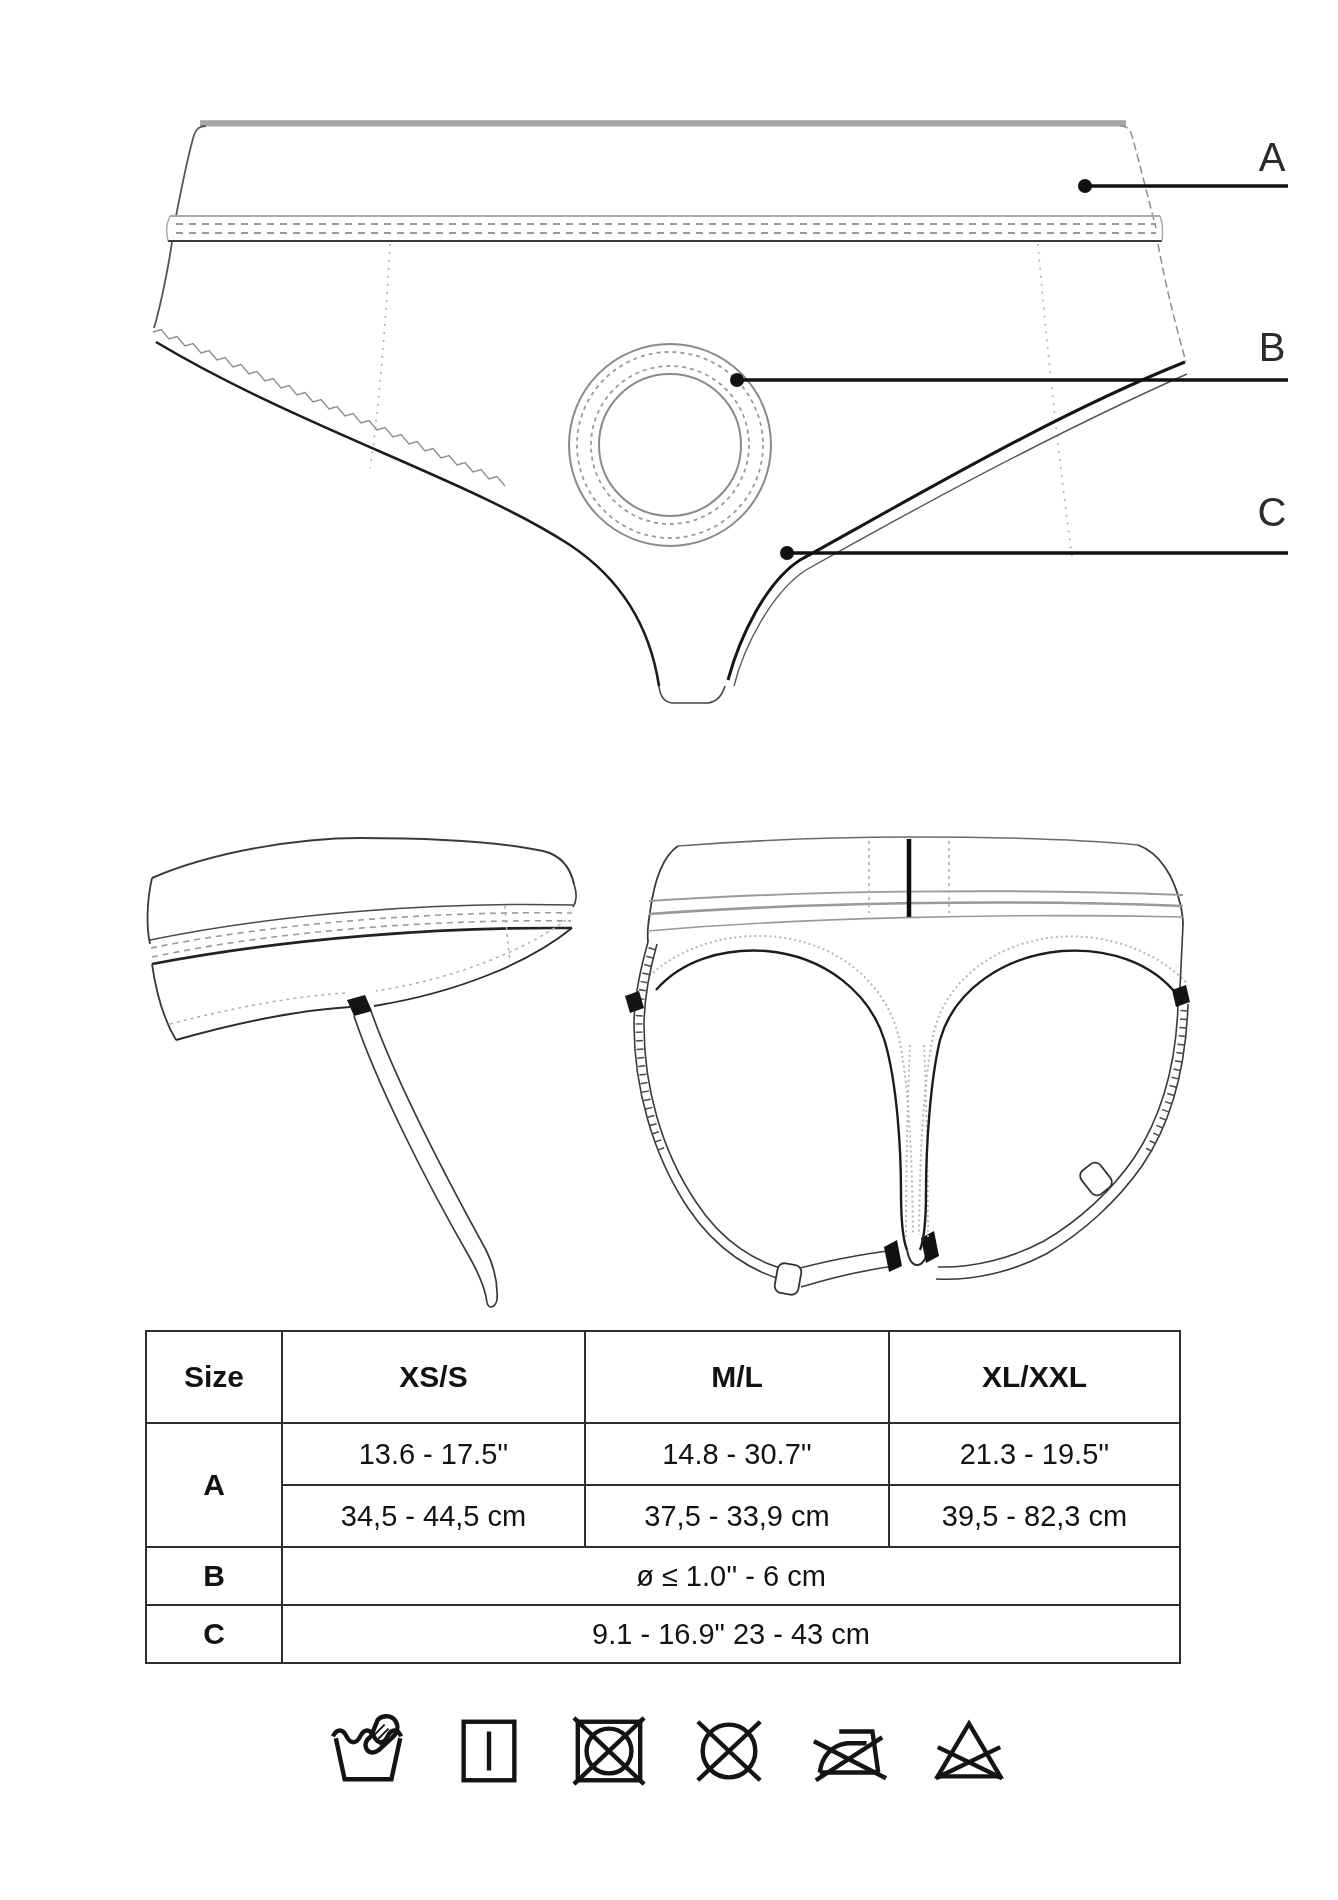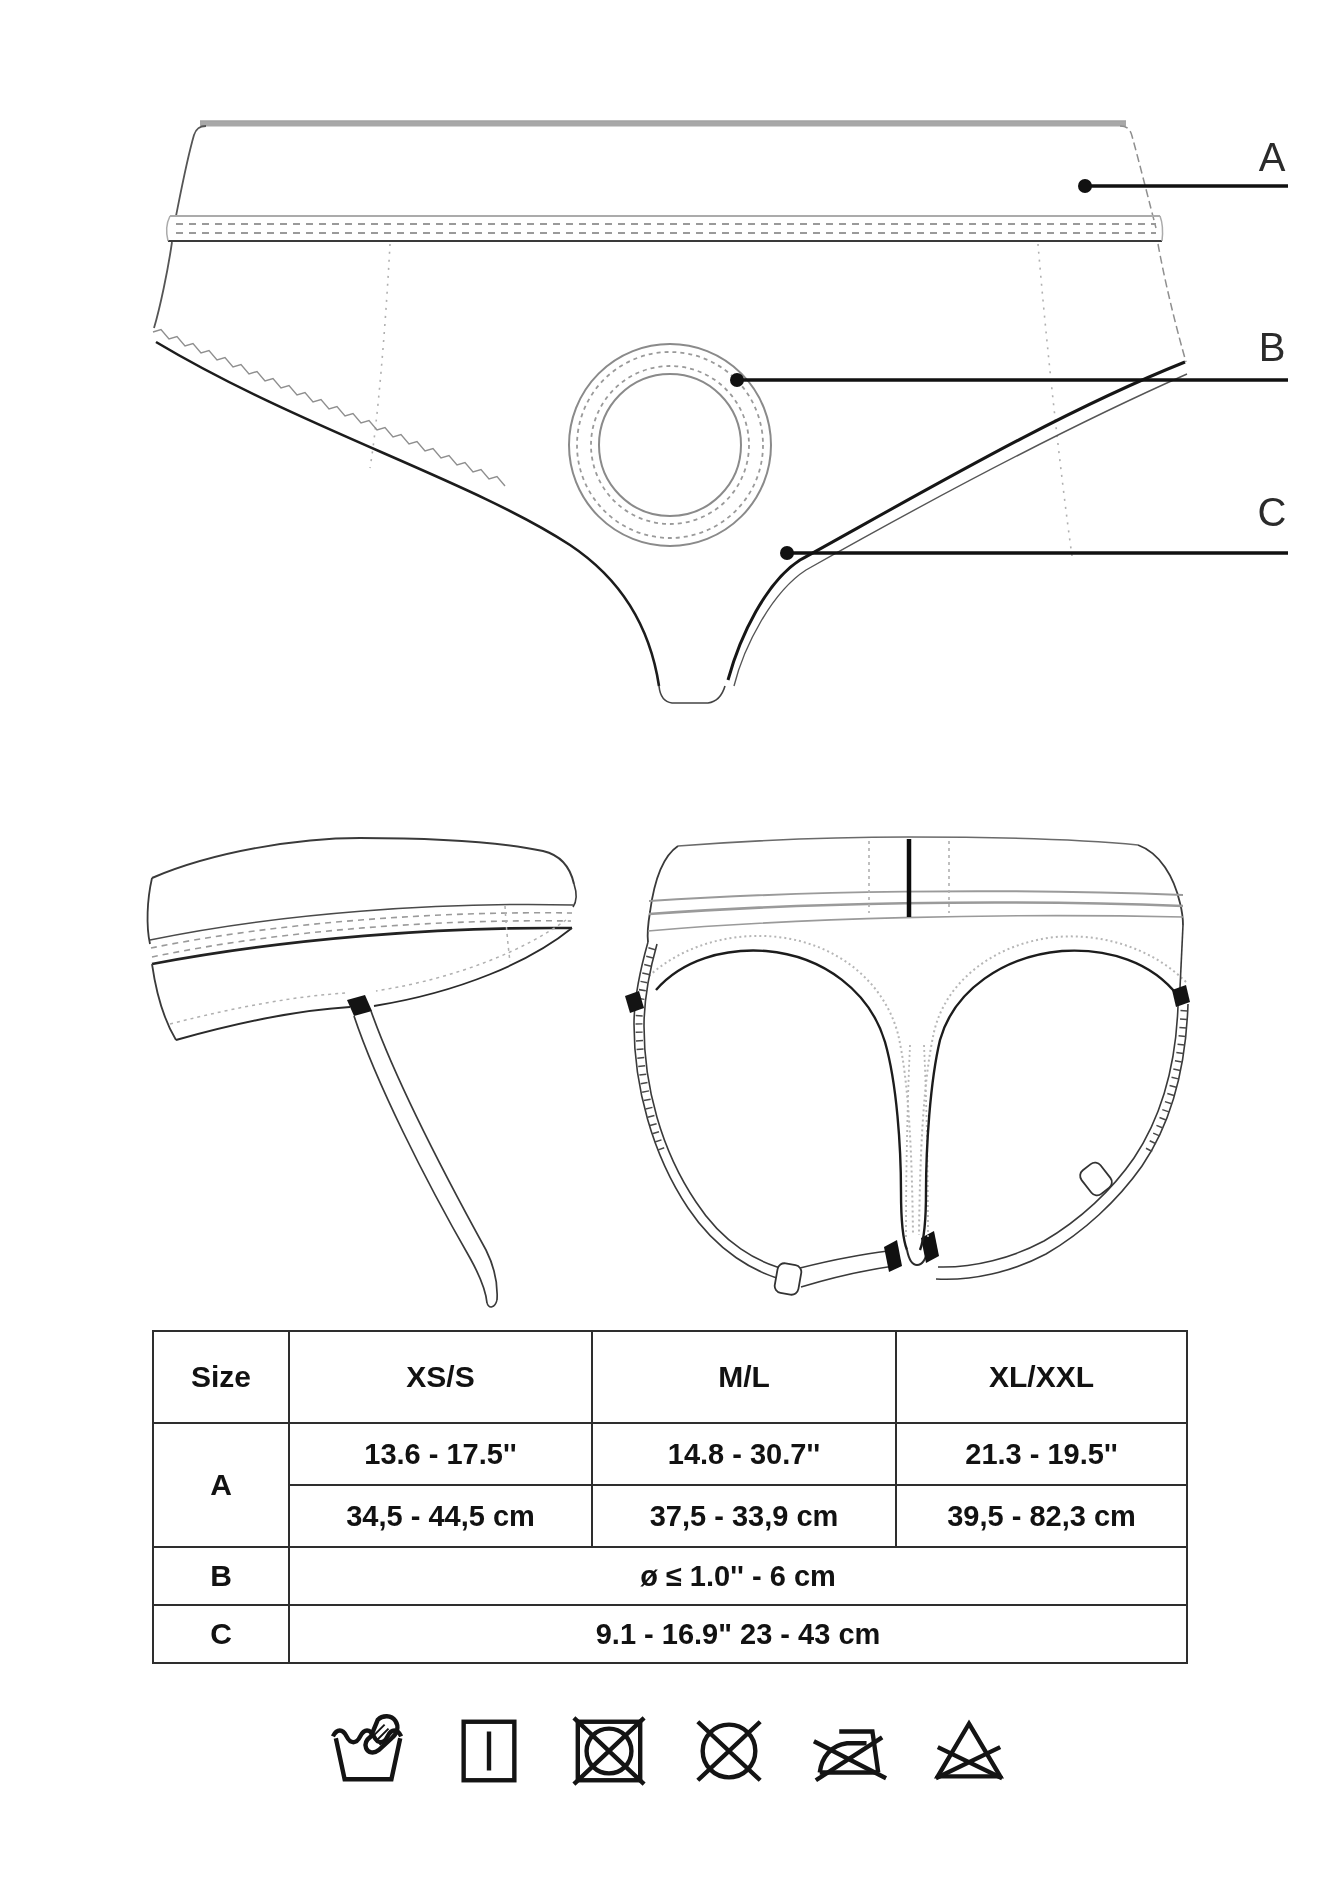--- a/index.html
+++ b/index.html
@@ -7,26 +7,26 @@
     position:relative; width:1338px; height:1900px; background:#fff;
     font-family:"Liberation Sans", sans-serif; color:#111; overflow:hidden;
   }
   svg.artwork { position:absolute; left:0; top:0; }
   svg text.callout {
     font-family:"Liberation Sans", sans-serif;
     font-size:40px; fill:#2b2b2b; text-anchor:middle;
   }
   
   table.size-table {
-    position:absolute; left:152px; top:1330px; width:1034px;
+    position:absolute; left:145px; top:1330px; width:1034px;
     border-collapse:collapse; table-layout:fixed;
     text-align:center; font-size:29px; color:#121212;
   }
   table.size-table th, table.size-table td {
-    border:2px solid #2e2e2e; padding:0; overflow:hidden;font-weight:bold;
+    border:2px solid #2e2e2e; padding:0; overflow:hidden;
   }
   table.size-table th { font-size:30px; font-weight:bold; }
   td.rowlabel { font-weight:bold; font-size:30px; }
   tr.r-head  { height:92px; }
   tr.r-ain   { height:62px; }
   tr.r-acm   { height:62px;text-align:center; }
   tr.r-b     { height:58px; }
   tr.r-c     { height:58px; }
   
   .care-row {

